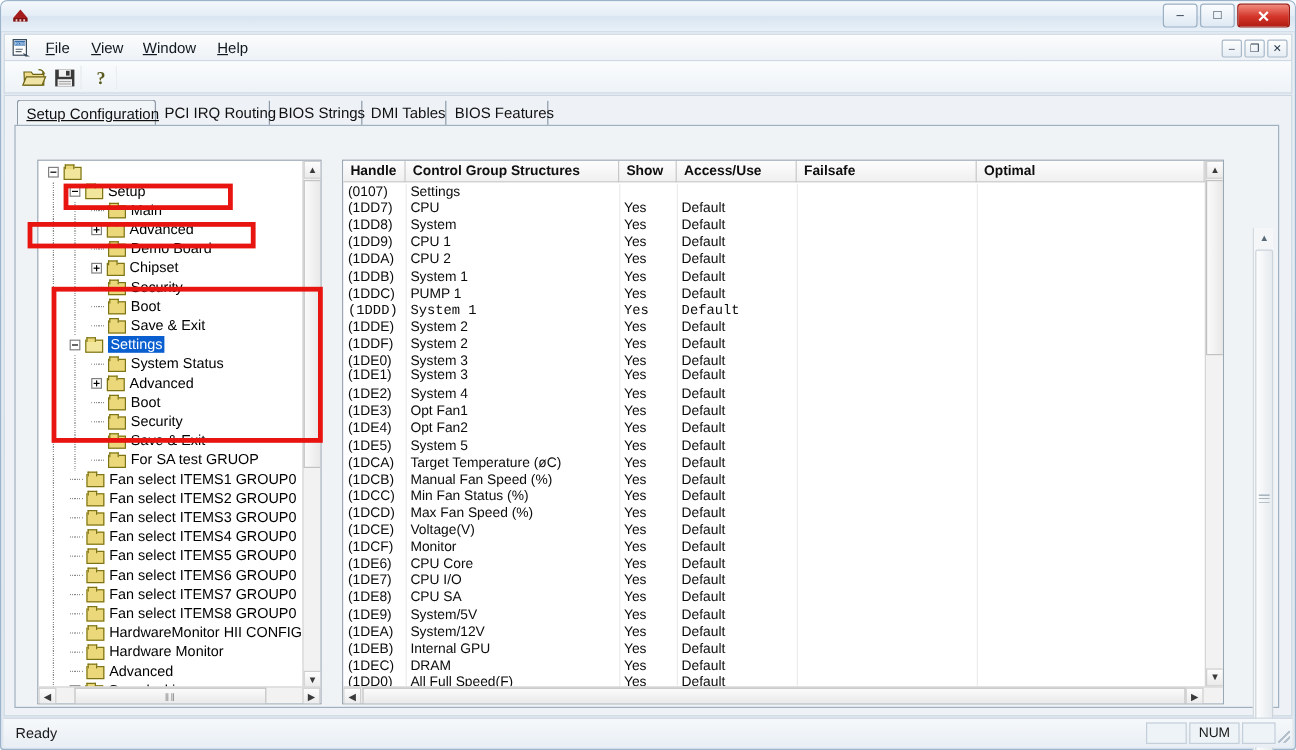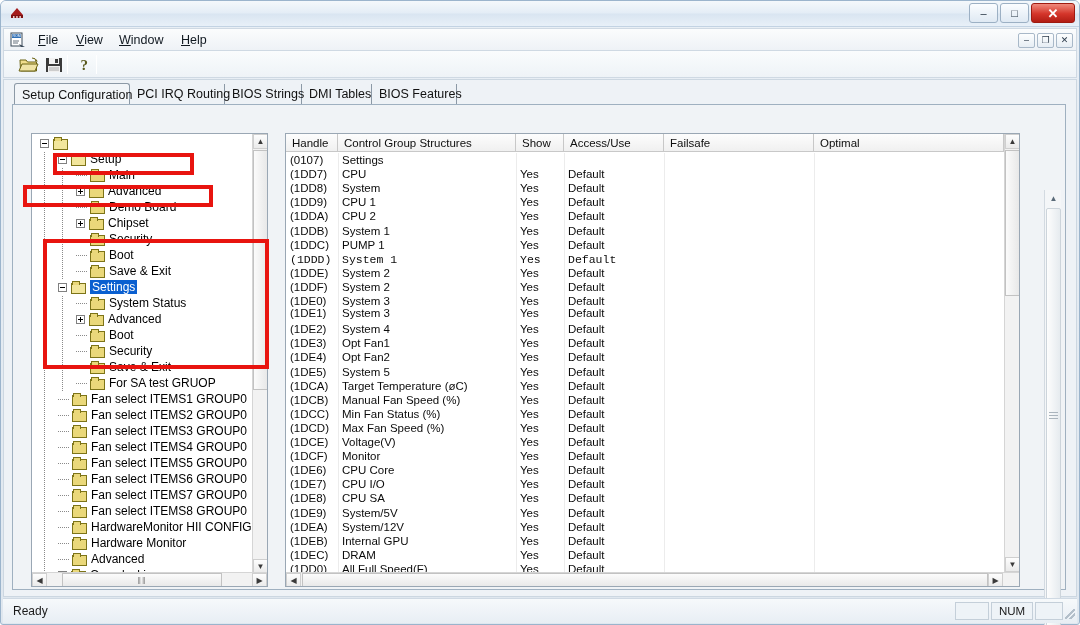--- a/index.html
+++ b/index.html
@@ -117,21 +117,21 @@
     font-size: 12.5px; color: #111; line-height: 20px;
     padding: 0 7px;
     border-right: 1px solid #8c99a6;
     cursor: default;
     white-space: nowrap;
   }
   .tab.sel {
     border: 1px solid #8c99a6; border-bottom: none;
     background: #f2f5f8;
     border-radius: 3px 3px 0 0;
-    top: -1px; height: 23px; line-height: 22px;
+    top: -1px; height: 23px; line-height: 22px; text-decoration: underline;
   }
 
   
   #inner-panel {
     position: absolute; left: 8px; top: 24px;
     width: 1054px; height: 486px;
     background: #f0f3f6;
     border: 1px solid #9fb0c0;
   }
 
@@ -237,21 +237,21 @@
     position: absolute; left: 0; top: 0; height: 18px;
     width: 735px;
     background: linear-gradient(#fdfdfd,#f0f0f0);
     border-bottom: 1px solid #c8c8c8;
   }
   .hcell {
     position: absolute; top: 0; height: 18px;
     font-size: 11.5px; color: #0e0e0e; line-height: 18px;
     padding-left: 6px;
     border-right: 1px solid #c8c8c8;
-    cursor: default; white-space: nowrap;
+    cursor: default; white-space: nowrap; font-weight: bold;
   }
   #rows-vp {
     position: absolute; left: 0; top: 19px;
     width: 718px; height: 419px; overflow: hidden;
   }
   .row { position: absolute; left: 0; width: 781px; height: 15px; }
   .cell {
     position: absolute; top: 0; height: 15px;
     font-size: 11.5px; color: #0b0b0b; line-height: 15px;
     white-space: nowrap; cursor: default;

